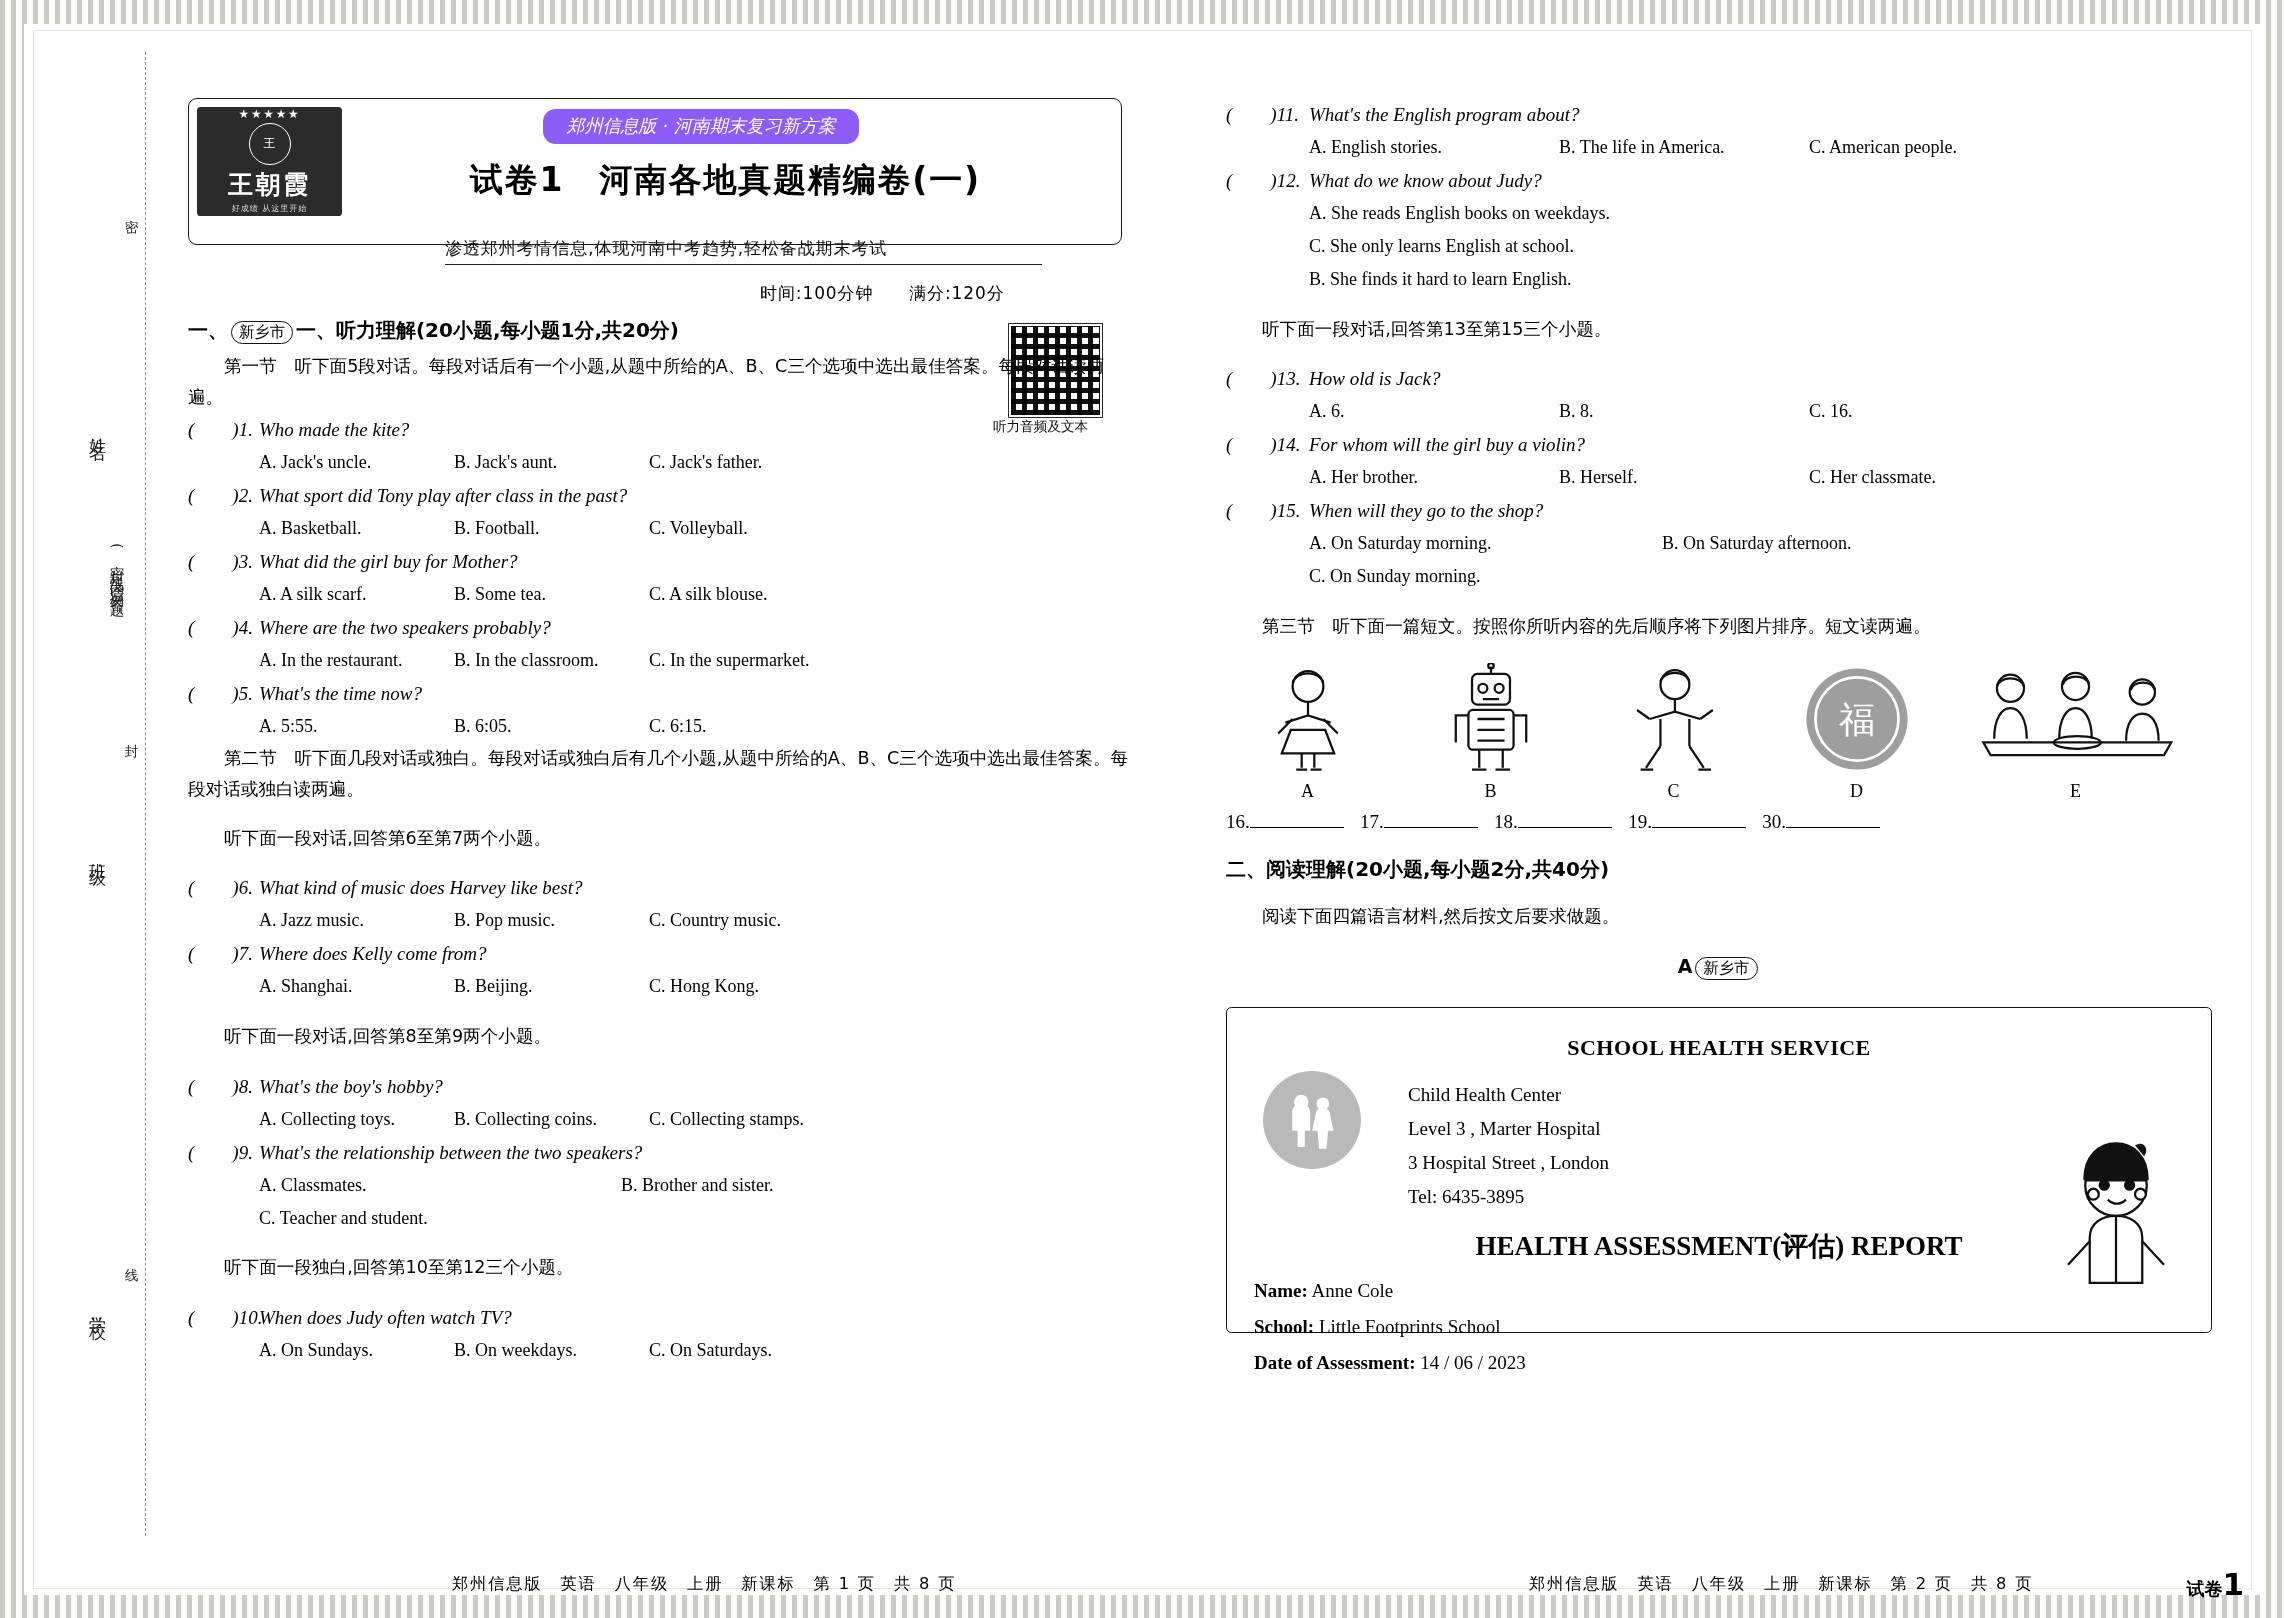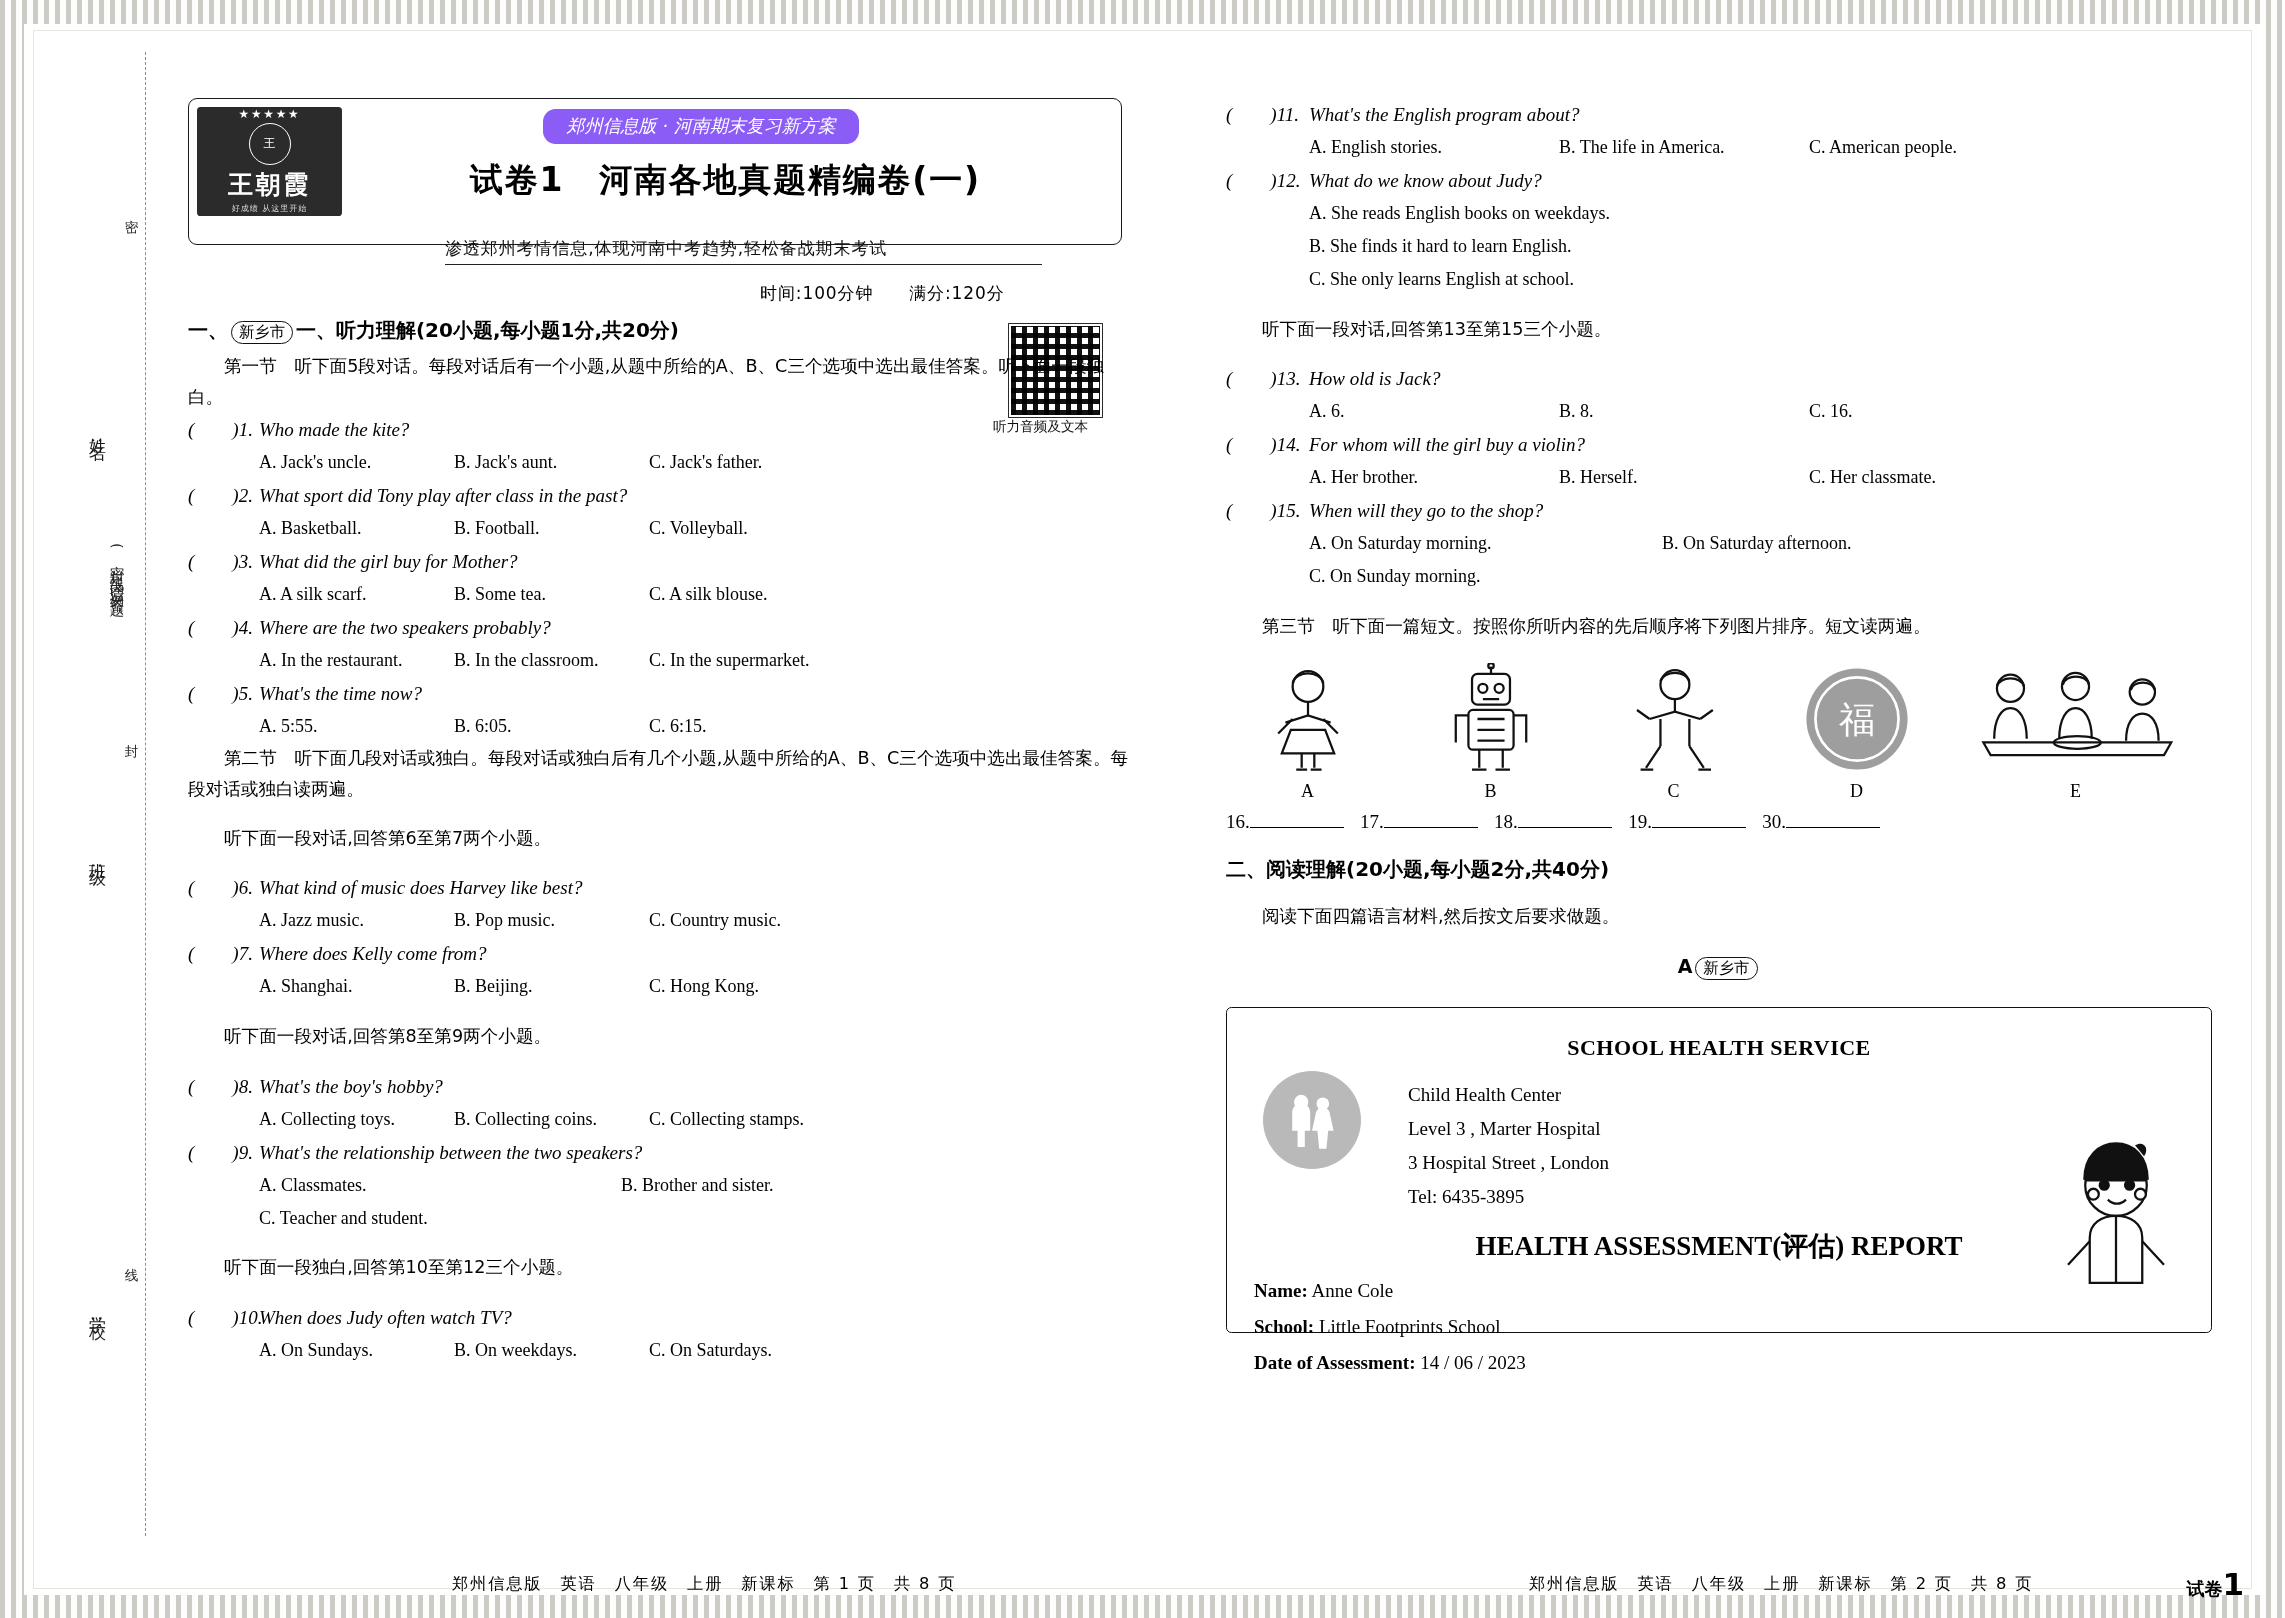--- a/index.html
+++ b/index.html
@@ -204,21 +204,21 @@
   <div class="subtitle">渗透郑州考情信息,体现河南中考趋势,轻松备战期末考试</div>
   <div class="subline"></div>
   <div class="timeline">时间:100分钟　　满分:120分</div>
   <div class="qr"></div>
   <div class="qrcap">听力音频及文本</div>
 
   <div class="col colL" style="left:188px;top:317px;width:941px;">
     <div class="sechead">
       <span>一、</span><span class="roundmark">新乡市</span><span>一、听力理解(20小题,每小题1分,共20分)</span>
     </div>
-    <p class="para">第一节　听下面5段对话。每段对话后有一个小题,从题中所给的A、B、C三个选项中选出最佳答案。听下面一段独白。</p>
+    <p class="para">第一节　听下面5段对话。每段对话后有一个小题,从题中所给的A、B、C三个选项中选出最佳答案。每段对话读两遍。</p>
 
     <div>
       <div class="qline"><span class="qnum">(　　)1.</span><span>Who made the kite?</span></div>
       <div class="opts"><span class="o o1">A. Jack's uncle.</span><span class="o o2">B. Jack's aunt.</span><span class="o">C. Jack's father.</span></div>
 
       <div class="qline"><span class="qnum">(　　)2.</span><span>What sport did Tony play after class in the past?</span></div>
       <div class="opts"><span class="o o1">A. Basketball.</span><span class="o o2">B. Football.</span><span class="o">C. Volleyball.</span></div>
 
       <div class="qline"><span class="qnum">(　　)3.</span><span>What did the girl buy for Mother?</span></div>
       <div class="opts"><span class="o o1">A. A silk scarf.</span><span class="o o2">B. Some tea.</span><span class="o">C. A silk blouse.</span></div>
@@ -260,22 +260,22 @@
     </div>
   </div>
 
   <div class="col colR" style="left:1226px;top:98px;width:986px;">
     <div>
       <div class="qline"><span class="qnum" style="width:83px">(　　)11.</span><span>What's the English program about?</span></div>
       <div class="opts" style="padding-left:83px"><span class="o" style="width:250px">A. English stories.</span><span class="o" style="width:250px">B. The life in America.</span><span class="o">C. American people.</span></div>
 
       <div class="qline"><span class="qnum" style="width:83px">(　　)12.</span><span>What do we know about Judy?</span></div>
       <div class="opts" style="padding-left:83px">A. She reads English books on weekdays.</div>
+      <div class="opts" style="padding-left:83px">C. She only learns English at school.</div>
       <div class="opts" style="padding-left:83px">B. She finds it hard to learn English.</div>
-      <div class="opts" style="padding-left:83px">C. She only learns English at school.</div>
     </div>
 
     <p class="cn">听下面一段对话,回答第13至第15三个小题。</p>
 
     <div>
       <div class="qline"><span class="qnum" style="width:83px">(　　)13.</span><span>How old is Jack?</span></div>
       <div class="opts" style="padding-left:83px"><span class="o" style="width:250px">A. 6.</span><span class="o" style="width:250px">B. 8.</span><span class="o">C. 16.</span></div>
 
       <div class="qline"><span class="qnum" style="width:83px">(　　)14.</span><span>For whom will the girl buy a violin?</span></div>
       <div class="opts" style="padding-left:83px"><span class="o" style="width:250px">A. Her brother.</span><span class="o" style="width:250px">B. Herself.</span><span class="o">C. Her classmate.</span></div>

